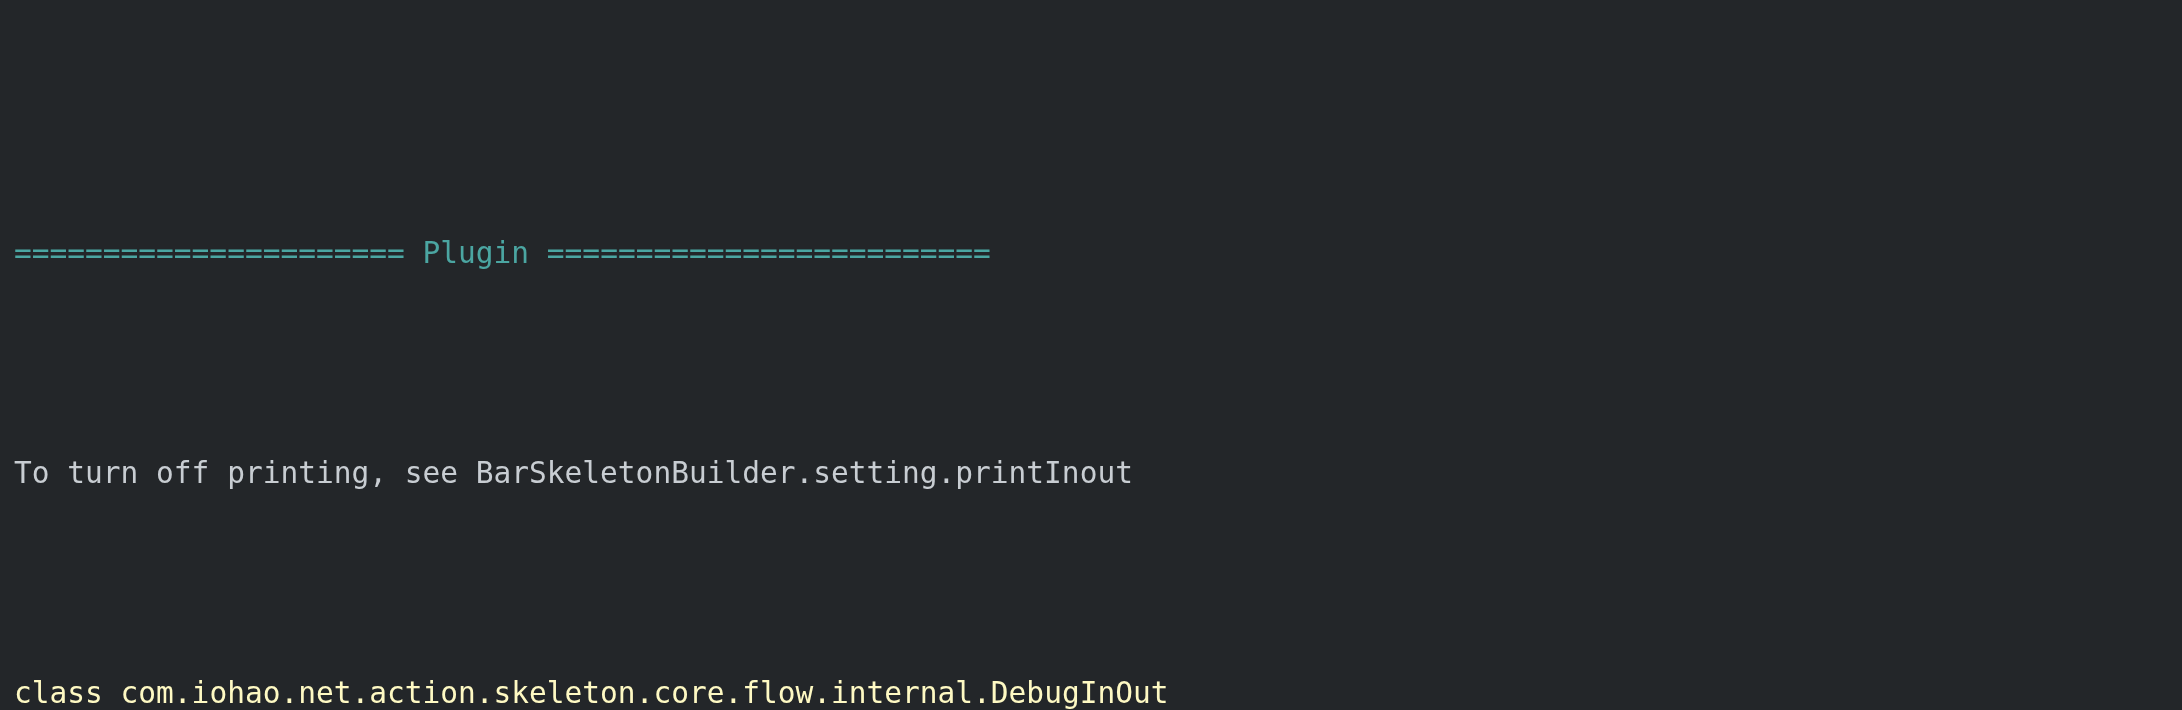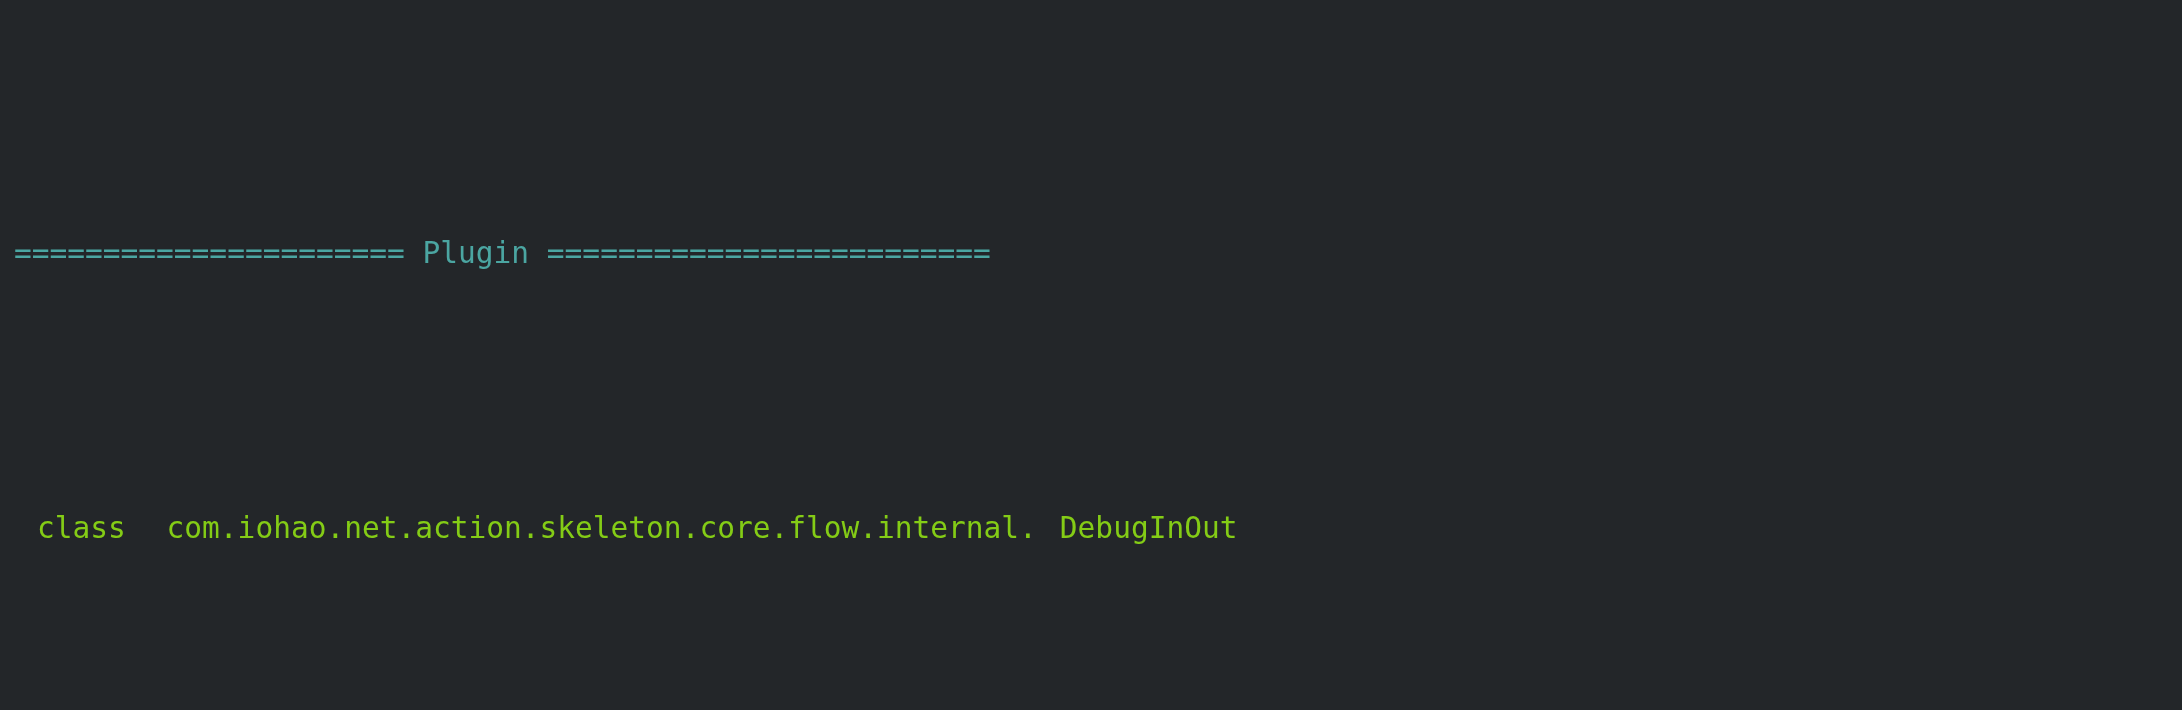--- a/index.html
+++ b/index.html
@@ -26,31 +26,32 @@
     -webkit-font-smoothing: antialiased;
   }
   .line {
     white-space: pre;
     height: 55px;
     display: block;
   }
   
   .sep      { color: #4ba6a2; }   
   .plain    { color: #c8cdd2; }
-  .cls      { color: #84cc16; margin-left: 23px; }   
+  .cls      { color: #fef9c3; }   
   .dotted   { text-decoration-style: dotted; text-decoration-color: #7f878f; text-decoration-thickness: 2px; text-underline-offset: 4px; }
 </style>
 </head>
 <body>
 
 <div id="console">
 
   
   <div class="line"><span class="sep">======================</span><span class="sep"> </span><span class="sep">Plugin</span><span class="sep"> </span><span class="sep">=========================</span></div>
 
+  <div class="line"><span class="plain">To turn off printing, see BarSkeletonBuilder.setting.printInout</span></div>
 
   <div class="line"><span class="cls">class </span><span class="cls">com.iohao.net.action.skeleton.core.flow.internal.</span><span class="cls dotted">DebugInOut</span></div>
 
   
   
 
   
 
   
 

